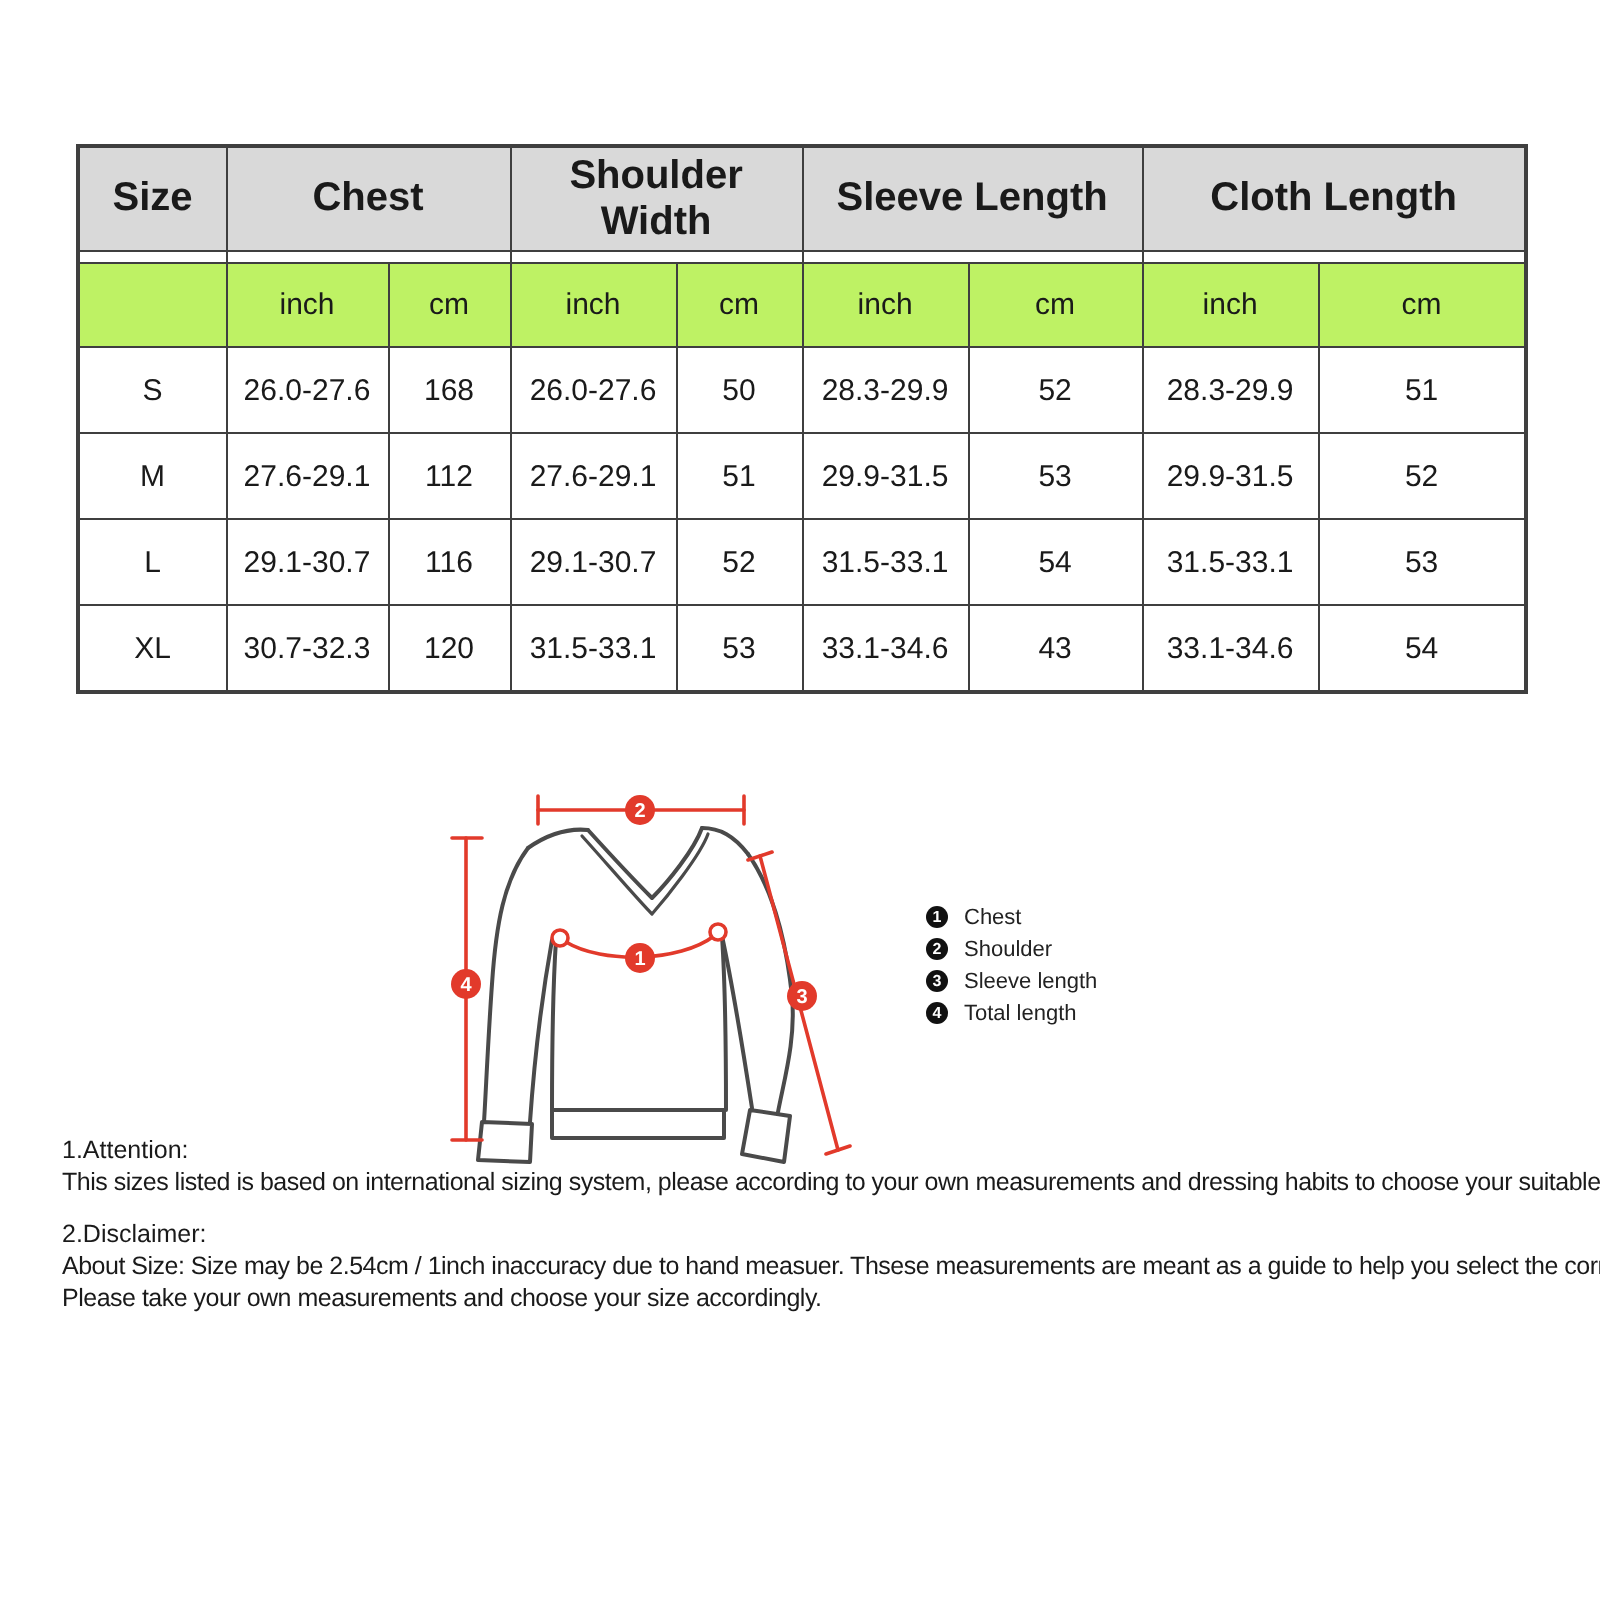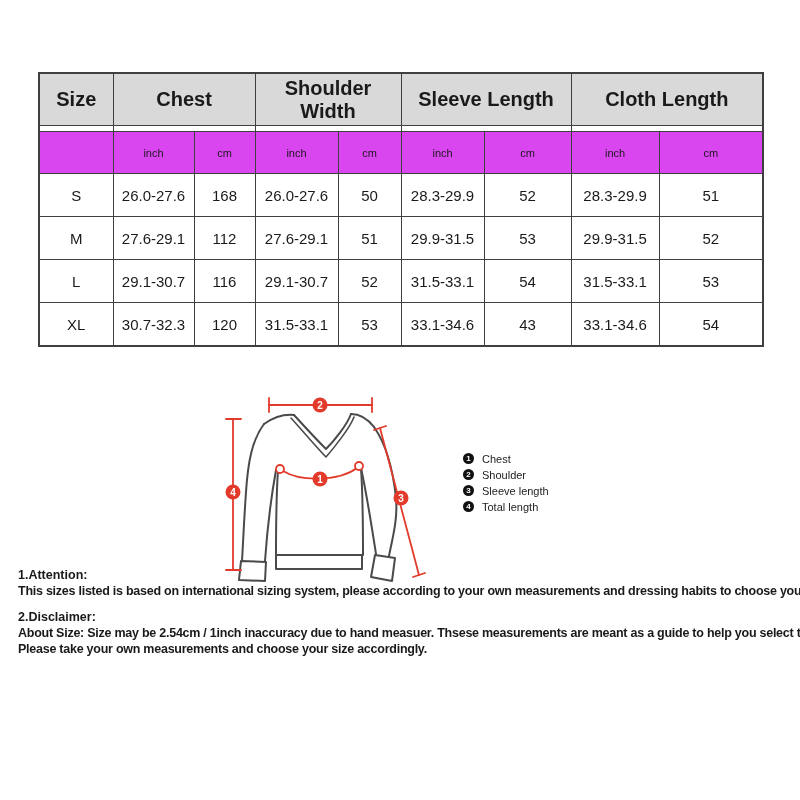--- a/index.html
+++ b/index.html
@@ -18,38 +18,38 @@
     font-size:15px;color:#1a1a1a;background:#ffffff;padding:0;
     overflow:hidden;
   }
   .size-table tr.hrow td{
     background:#d9d9d9;font-weight:bold;font-size:20px;height:51px;
   }
   .size-table tr.sprow td{
     background:#ffffff;height:5px;line-height:5px;font-size:1px;padding:0;
   }
   .size-table tr.shrow td{
-    background:#d946ef;font-size:11px;height:41px;
+    background:#bef264;font-size:15px;height:41px;
   }
   .size-table tr.drow td{height:42px;}
   
   .diagram-svg{position:absolute;left:0;top:0;width:800px;height:800px;}
   .legend{
     position:absolute;left:463px;top:453px;display:flex;flex-direction:column;gap:5px;
   }
   .legend-item{display:flex;align-items:center;height:11px;}
   .legend-dot{
     width:11px;height:11px;border-radius:50%;background:#111111;color:#ffffff;
     font-size:8px;font-weight:bold;display:flex;align-items:center;justify-content:center;
     flex:0 0 11px;
   }
   .legend-label{margin-left:8px;font-size:11px;color:#222222;white-space:nowrap;}
   
   .notes{position:absolute;left:18px;top:567px;width:775px;}
-  .note-group{margin:0 0 10px 0;font-weight:bold;}
+  .note-group{margin:0 0 10px 13px;}
   .note-title{font-size:12.5px;line-height:16px;margin:0;white-space:nowrap;}
   .note-line{font-size:12.5px;line-height:16px;margin:0;white-space:nowrap;letter-spacing:-0.25px;}
 </style>
 </head>
 <body>
 
 <table class="size-table">
   <colgroup>
     <col style="width:74px">
       <col style="width:81px">

